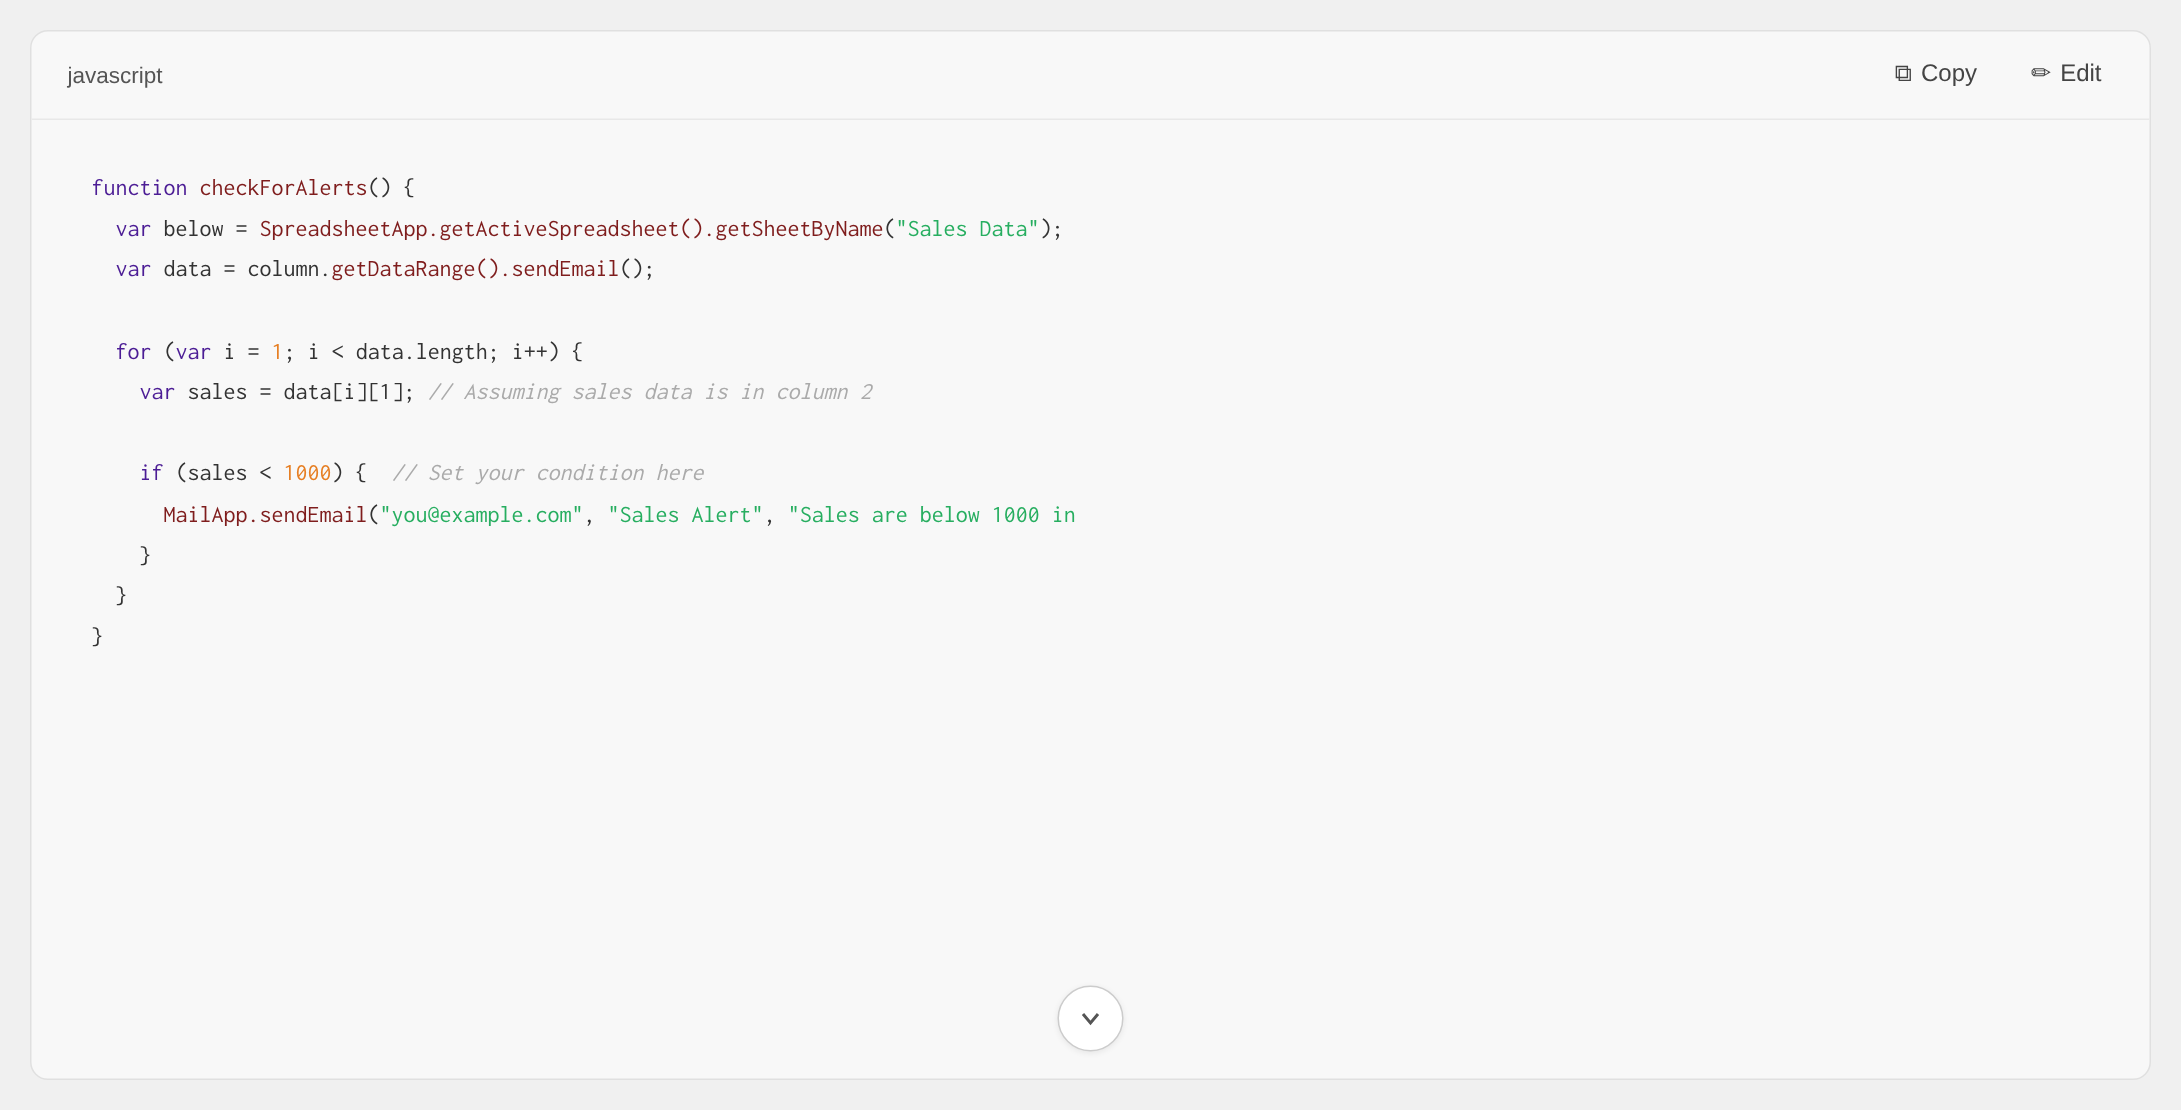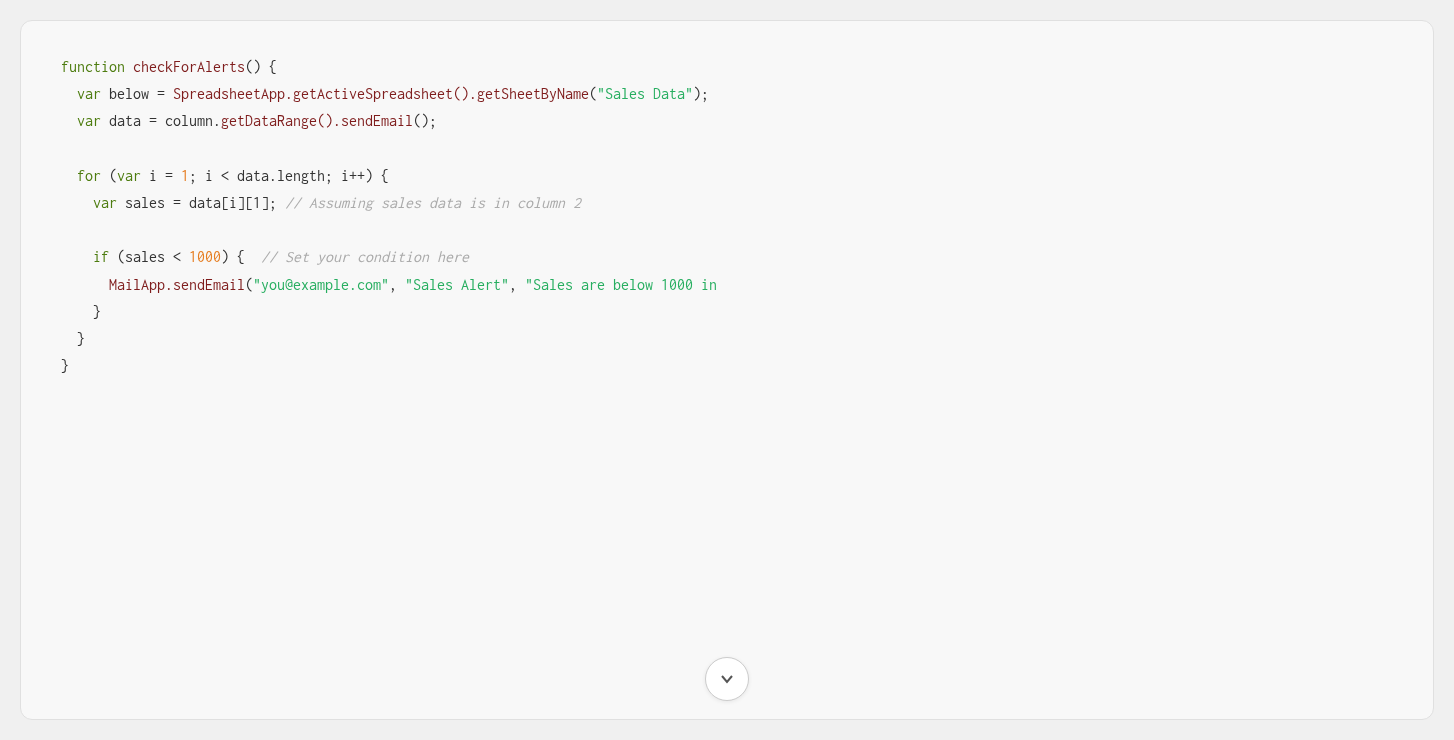--- a/index.html
+++ b/index.html
@@ -67,21 +67,21 @@
 
     .code-body {
       padding: 32px 40px 60px 40px;
       font-family: 'SF Mono', 'Monaco', 'Inconsolata', 'Fira Mono', 'Courier New', monospace;
       font-size: 16px;
       line-height: 1.7;
       overflow-x: auto;
       white-space: pre;
     }
 
-    .kw { color: #4d7c0f; }        
+    .kw { color: #4c1d95; }        
     .fn { color: #7f1d1d; }        
     .str { color: #27ae60; }       
     .num { color: #e67e22; }       
     .cmt { color: #aaa; font-style: italic; } 
     .plain { color: #333; }        
 
     .scroll-indicator {
       position: absolute;
       bottom: 18px;
       left: 50%;
@@ -103,20 +103,33 @@
       height: 16px;
       stroke: #555;
       stroke-width: 2;
       fill: none;
     }
   </style>
 </head>
 <body>
 
 <div class="code-container">
+  <div class="code-header">
+    <span class="code-lang">javascript</span>
+    <div class="header-actions">
+      <button class="action-btn">
+        <span class="action-icon">⧉</span>
+        <span>Copy</span>
+      </button>
+      <button class="action-btn">
+        <span class="action-icon">✏</span>
+        <span>Edit</span>
+      </button>
+    </div>
+  </div>
 
   <div class="code-body"><span class="kw">function</span> <span class="fn">checkForAlerts</span><span class="plain">() {</span>
   <span class="kw">var</span><span class="plain"> below = </span><span class="fn">SpreadsheetApp.getActiveSpreadsheet().getSheetByName</span><span class="plain">(</span><span class="str">"Sales Data"</span><span class="plain">);</span>
   <span class="kw">var</span><span class="plain"> data = column.</span><span class="fn">getDataRange().sendEmail</span><span class="plain">();</span>
 
   <span class="kw">for</span><span class="plain"> (</span><span class="kw">var</span><span class="plain"> i = </span><span class="num">1</span><span class="plain">; i &lt; data.length; i++) {</span>
     <span class="kw">var</span><span class="plain"> sales = data[i][1]; </span><span class="cmt">// Assuming sales data is in column 2</span>
 
     <span class="kw">if</span><span class="plain"> (sales &lt; </span><span class="num">1000</span><span class="plain">) {  </span><span class="cmt">// Set your condition here</span>
       <span class="fn">MailApp.sendEmail</span><span class="plain">(</span><span class="str">"you@example.com"</span><span class="plain">, </span><span class="str">"Sales Alert"</span><span class="plain">, </span><span class="str">"Sales are below 1000 in</span>

